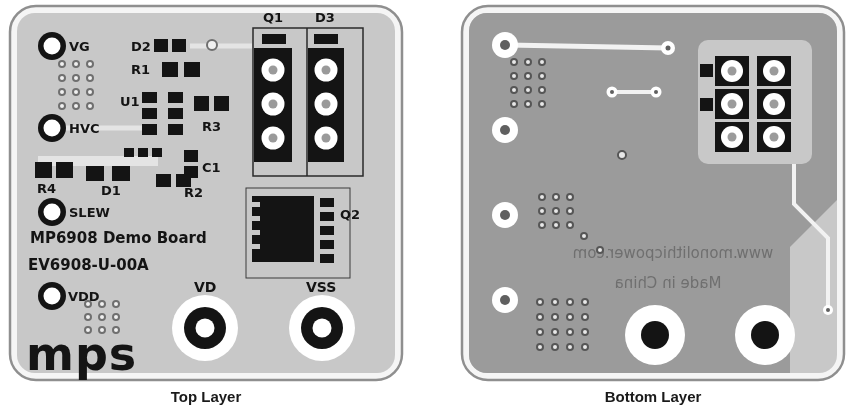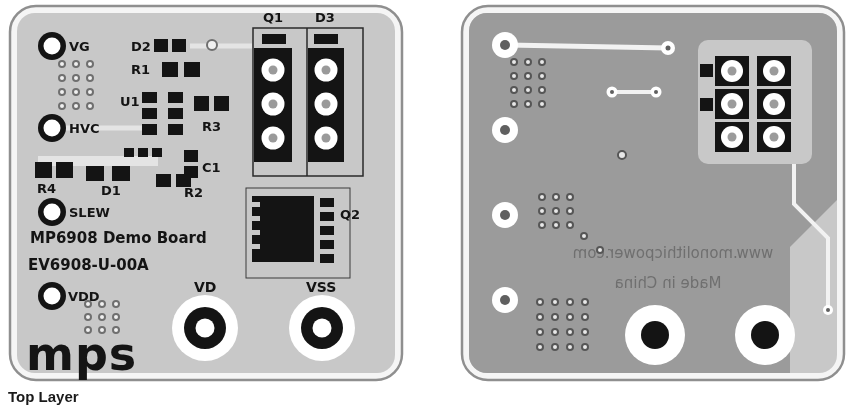--- a/index.html
+++ b/index.html
@@ -10,21 +10,21 @@
   .blk{fill:#141414;}
   .silk{font-family:"DejaVu Sans",sans-serif;font-weight:bold;font-size:13px;fill:#141414;}
   .silk-lg{font-family:"DejaVu Sans",sans-serif;font-weight:bold;font-size:15px;fill:#141414;}
   .silk-vd{font-family:"DejaVu Sans",sans-serif;font-weight:bold;font-size:14px;fill:#141414;}
   .logo{font-family:"DejaVu Sans",sans-serif;font-weight:bold;font-size:46px;fill:#141414;letter-spacing:1px;}
   .via circle{fill:#f0f0f0;stroke:#6f6f6f;stroke-width:2;}
   .viaD circle{fill:#e8e8e8;stroke:#565656;stroke-width:2;}
   .trace{stroke:#e4e4e4;fill:none;}
   .traceB{stroke:#f2f2f2;fill:none;}
   .mirror{font-family:"DejaVu Sans",sans-serif;font-size:15px;fill:#6f6f6f;}
-  .caption{position:absolute;font-family:"Liberation Sans",sans-serif;font-weight:bold;font-size:15px;color:#1a1a1a;}
+  .caption{position:absolute;text-align:center;font-family:"Liberation Sans",sans-serif;font-weight:bold;font-size:15px;color:#1a1a1a;}
 </style>
 </head>
 <body>
 
 <div class="stage">
 
   <svg class="board" style="left:8px;top:4px;" width="396" height="378" viewBox="0 0 396 378">
 
     <rect class="edge" x="2" y="2" width="392" height="374" rx="26"></rect>
     <rect x="9" y="9" width="378" height="360" rx="18" fill="#c8c8c8"></rect>
@@ -314,14 +314,15 @@
       <circle cx="195" cy="331" r="30" fill="#ffffff"></circle>
         <circle cx="195" cy="331" r="14" class="blk"></circle>
     </g>
     <g>
       <circle cx="305" cy="331" r="30" fill="#ffffff"></circle>
         <circle cx="305" cy="331" r="14" class="blk"></circle>
     </g>
   </svg>
 
   <div class="caption" style="left:8px;top:388px;width:396px;">Top Layer</div>
+  <div class="caption" style="left:460px;top:388px;width:386px;">Bottom Layer</div>
 
 </div>
 
 </body></html>

